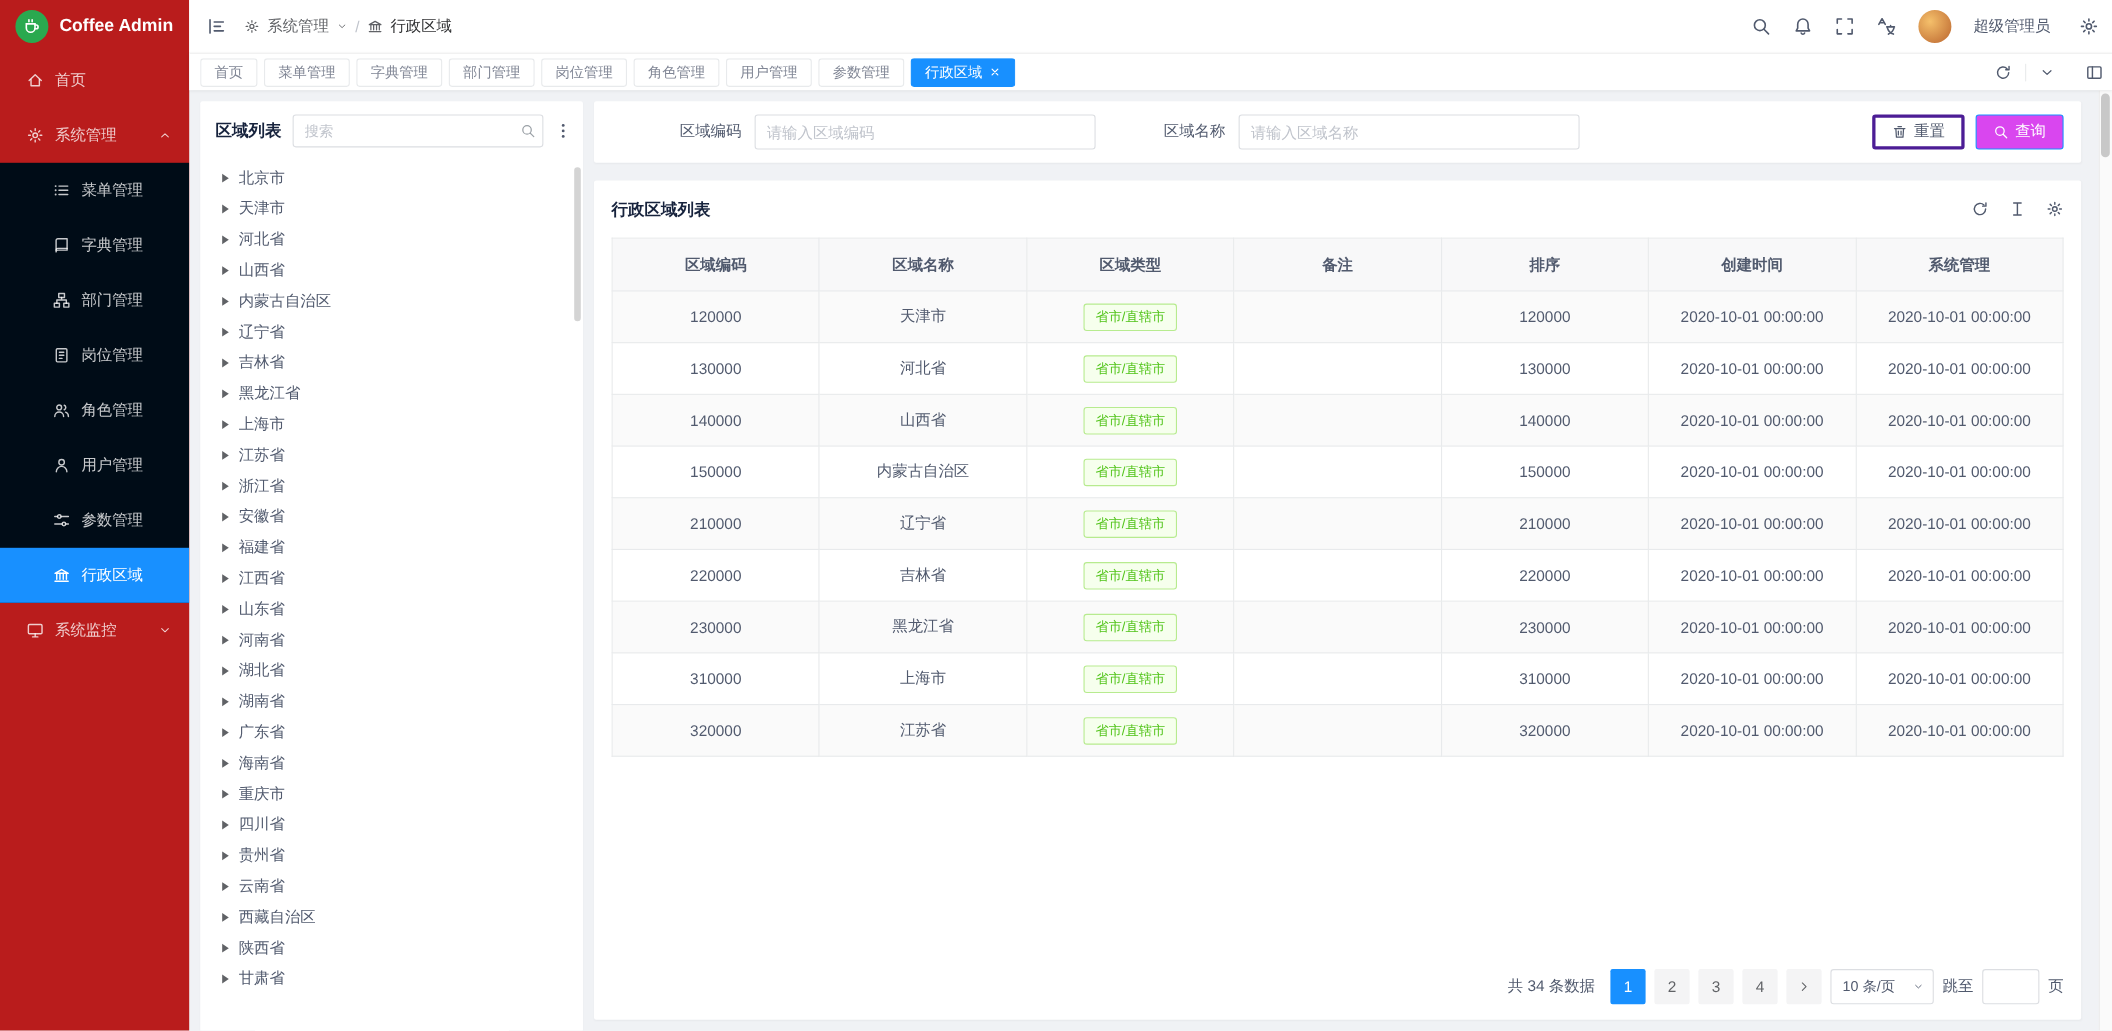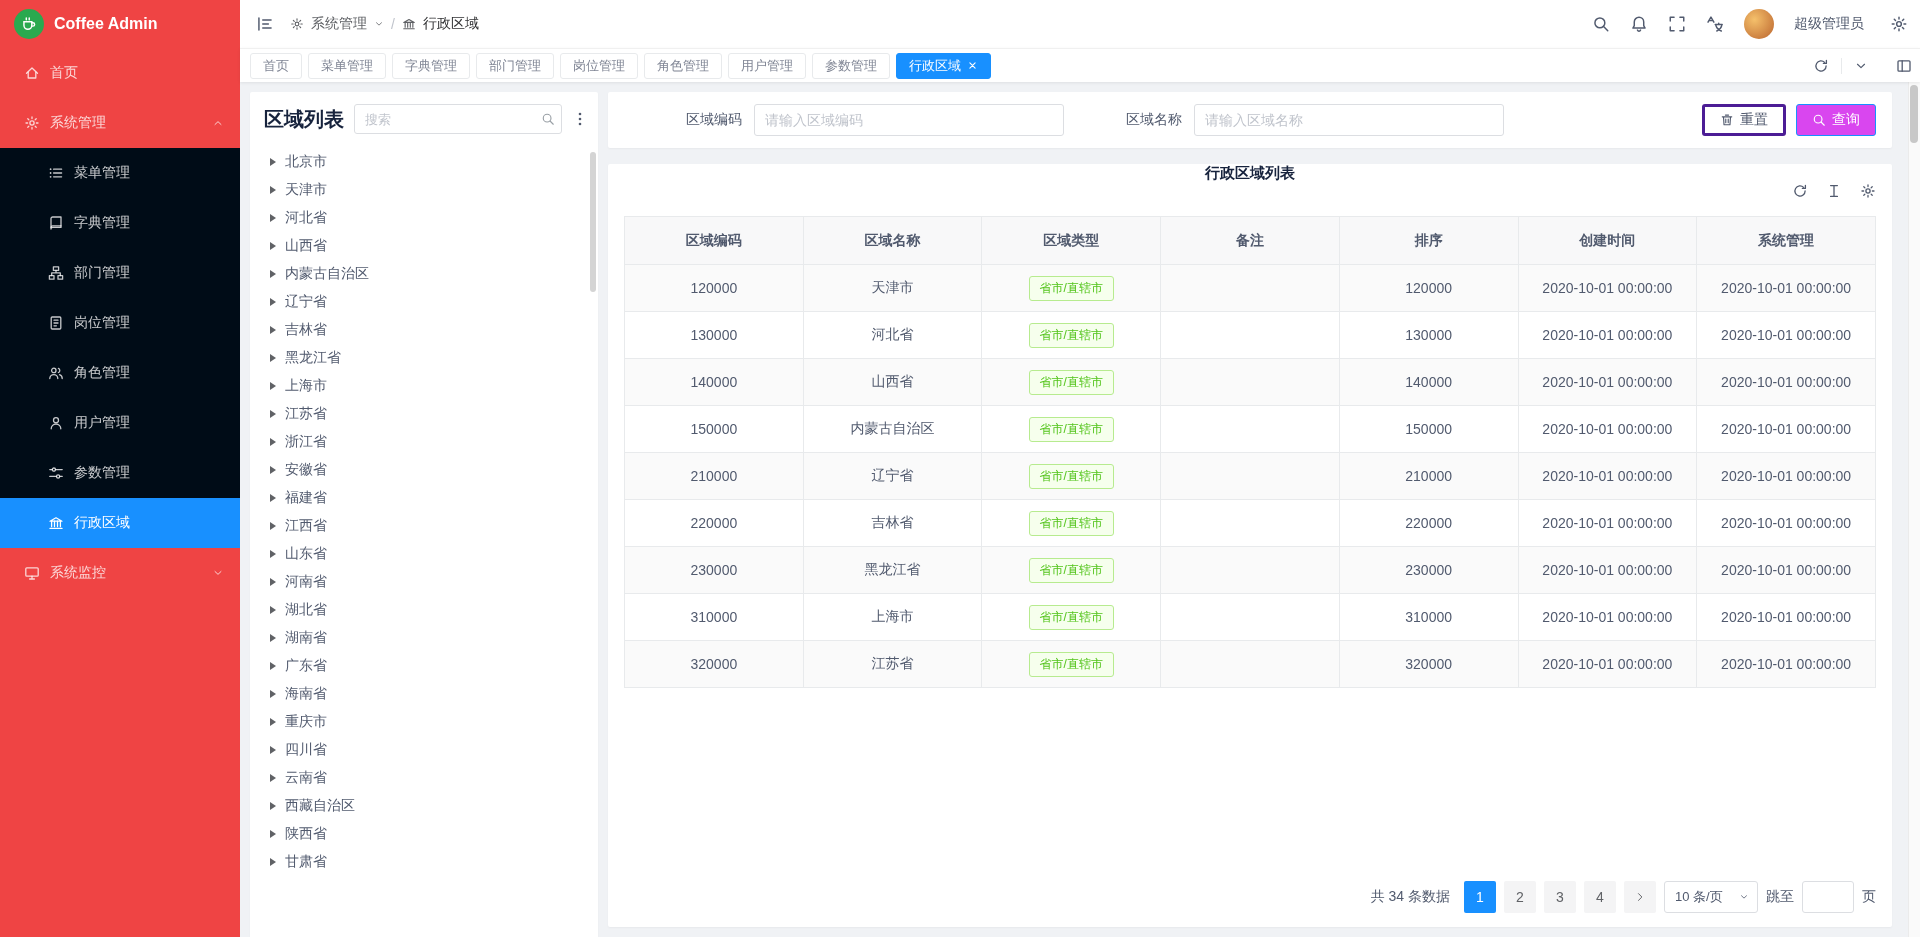--- a/index.html
+++ b/index.html
@@ -8,21 +8,21 @@
   .app { display:flex; width:100%; height:100%; }
 
   
   .icon { display:inline-flex; width:16px; height:16px; flex-shrink:0; color:inherit; }
   .icon svg { width:100%; height:100%; stroke:currentColor; fill:none; stroke-width:1.3;
     stroke-linecap:round; stroke-linejoin:round; }
   .i10{width:10px;height:10px}.i14{width:14px;height:14px}
   .i16{width:16px;height:16px}.i18{width:18px;height:18px}
 
   
-  .sidebar { width:240px; height:100%; background:#ef4444; flex-shrink:0; overflow:hidden; }
+  .sidebar { width:172px; height:100%; background:#b91c1c; flex-shrink:0; overflow:hidden; }
   .logo { height:48px; display:flex; align-items:center; gap:10px; padding-left:14px; cursor:pointer; }
   .logo-badge { width:30px; height:30px; border-radius:50%; background:#2aa94f;
     display:flex; align-items:center; justify-content:center; color:#fff; }
   .logo-badge svg{ width:18px; height:18px; stroke:#fff; fill:none; stroke-width:1.3; stroke-linecap:round;}
   .logo-title { color:#fff; font-weight:bold; font-size:16px; }
   .menu-item { height:50px; display:flex; align-items:center; gap:10px; padding-left:24px;
     color:rgba(255,255,255,.78); cursor:pointer; font-size:14px; }
   .menu-item .arrow { margin-left:auto; margin-right:16px; width:12px; height:12px; }
   .submenu { background:#000c17; }
   .submenu .menu-item { padding-left:48px; }
@@ -54,21 +54,21 @@
   .tab-actions { margin-left:auto; display:flex; align-items:center; gap:12px; padding-right:42px; color:#515a6e; }
   .vdiv { width:1px; height:16px; background:#e8eaec; }
   .tab-layout { position:absolute; right:8px; top:9px; color:#515a6e; }
 
   .content { flex:1; position:relative; overflow:hidden; padding:10px; display:flex; gap:10px; }
 
   
   .tree-card { width:348px; flex-shrink:0; height:900px; background:#fff; border-radius:2px;
     box-shadow:0 1px 2px rgba(0,0,0,.04); position:relative; overflow:hidden; }
   .tree-head { display:flex; align-items:center; gap:10px; padding:12px 10px 10px 14px; }
-  .tree-title { font-size:20px; font-weight:bold; color:#17233d; white-space:nowrap; }
+  .tree-title { font-size:15px; font-weight:bold; color:#17233d; white-space:nowrap; }
   .tree-search { position:relative; flex:1; }
   .tree-search input { width:100%; height:30px; border:1px solid #dcdee2; border-radius:3px;
     padding:0 26px 0 10px; font-size:13px; color:#515a6e; outline:none;
     font-family:"Liberation Sans","DejaVu Sans",sans-serif; }
   .tree-search input::placeholder { color:#c0c4cc; }
   .ts-icon { position:absolute; right:7px; top:8px; color:#9aa0a6; }
   .tree-head .icon[data-icon="ellipsis-v"] { color:#515a6e; cursor:pointer; }
   .tree-list { padding:4px 0; }
   .tree-row { height:28px; display:flex; align-items:center; gap:9px; padding-left:20px;
     cursor:pointer; color:#515a6e; font-size:14px; }
@@ -90,21 +90,21 @@
   .f-group input::placeholder { color:#c0c4cc; }
   .f-actions { margin-left:auto; display:flex; align-items:center; gap:10px; }
   .btn { height:32px; display:inline-flex; align-items:center; gap:6px; padding:0 15px;
     border-radius:3px; font-size:14px; cursor:pointer;
     font-family:"Liberation Sans","DejaVu Sans",sans-serif; }
   .btn.ghost { background:#fff; border:3px solid #4c1d95; color:#515a6e; }
   .btn.primary { background:#d946ef; border:1px solid #1890ff; color:#fff; }
 
   .table-card { flex:1; background:#fff; border-radius:2px; box-shadow:0 1px 2px rgba(0,0,0,.04);
     display:flex; flex-direction:column; min-height:0; }
-  .table-head { height:52px; display:flex; align-items:center; padding:0 16px;flex-direction:column; }
+  .table-head { height:52px; display:flex; align-items:center; padding:0 16px; }
   .table-title { font-size:15px; font-weight:bold; color:#17233d; }
   .table-tools { margin-left:auto; display:flex; align-items:center; gap:18px; color:#515a6e; }
   .table-tools .icon { cursor:pointer; }
   .table-wrap { margin:0 16px; }
   table { width:100%; border-collapse:collapse; table-layout:fixed; }
   th,td { border:1px solid #e8eaec; text-align:center; font-size:14px; color:#515a6e; }
   th { height:48px; background:#f8f8f9; font-weight:bold; }
   td { height:47px; }
   tbody tr.stripe { background:#fafafa; }
   .tag-green { display:inline-block; padding:3px 10px; font-size:12px; color:#52c41a;
@@ -492,20 +492,24 @@
               <span class="tri"></span>
               <span>海南省</span>
             </div>
             <div class="tree-row">
               <span class="tri"></span>
               <span>重庆市</span>
             </div>
             <div class="tree-row">
               <span class="tri"></span>
               <span>四川省</span>
+            </div>
+            <div class="tree-row">
+              <span class="tri"></span>
+              <span>贵州省</span>
             </div>
             <div class="tree-row">
               <span class="tri"></span>
               <span>云南省</span>
             </div>
             <div class="tree-row">
               <span class="tri"></span>
               <span>西藏自治区</span>
             </div>
             <div class="tree-row">

